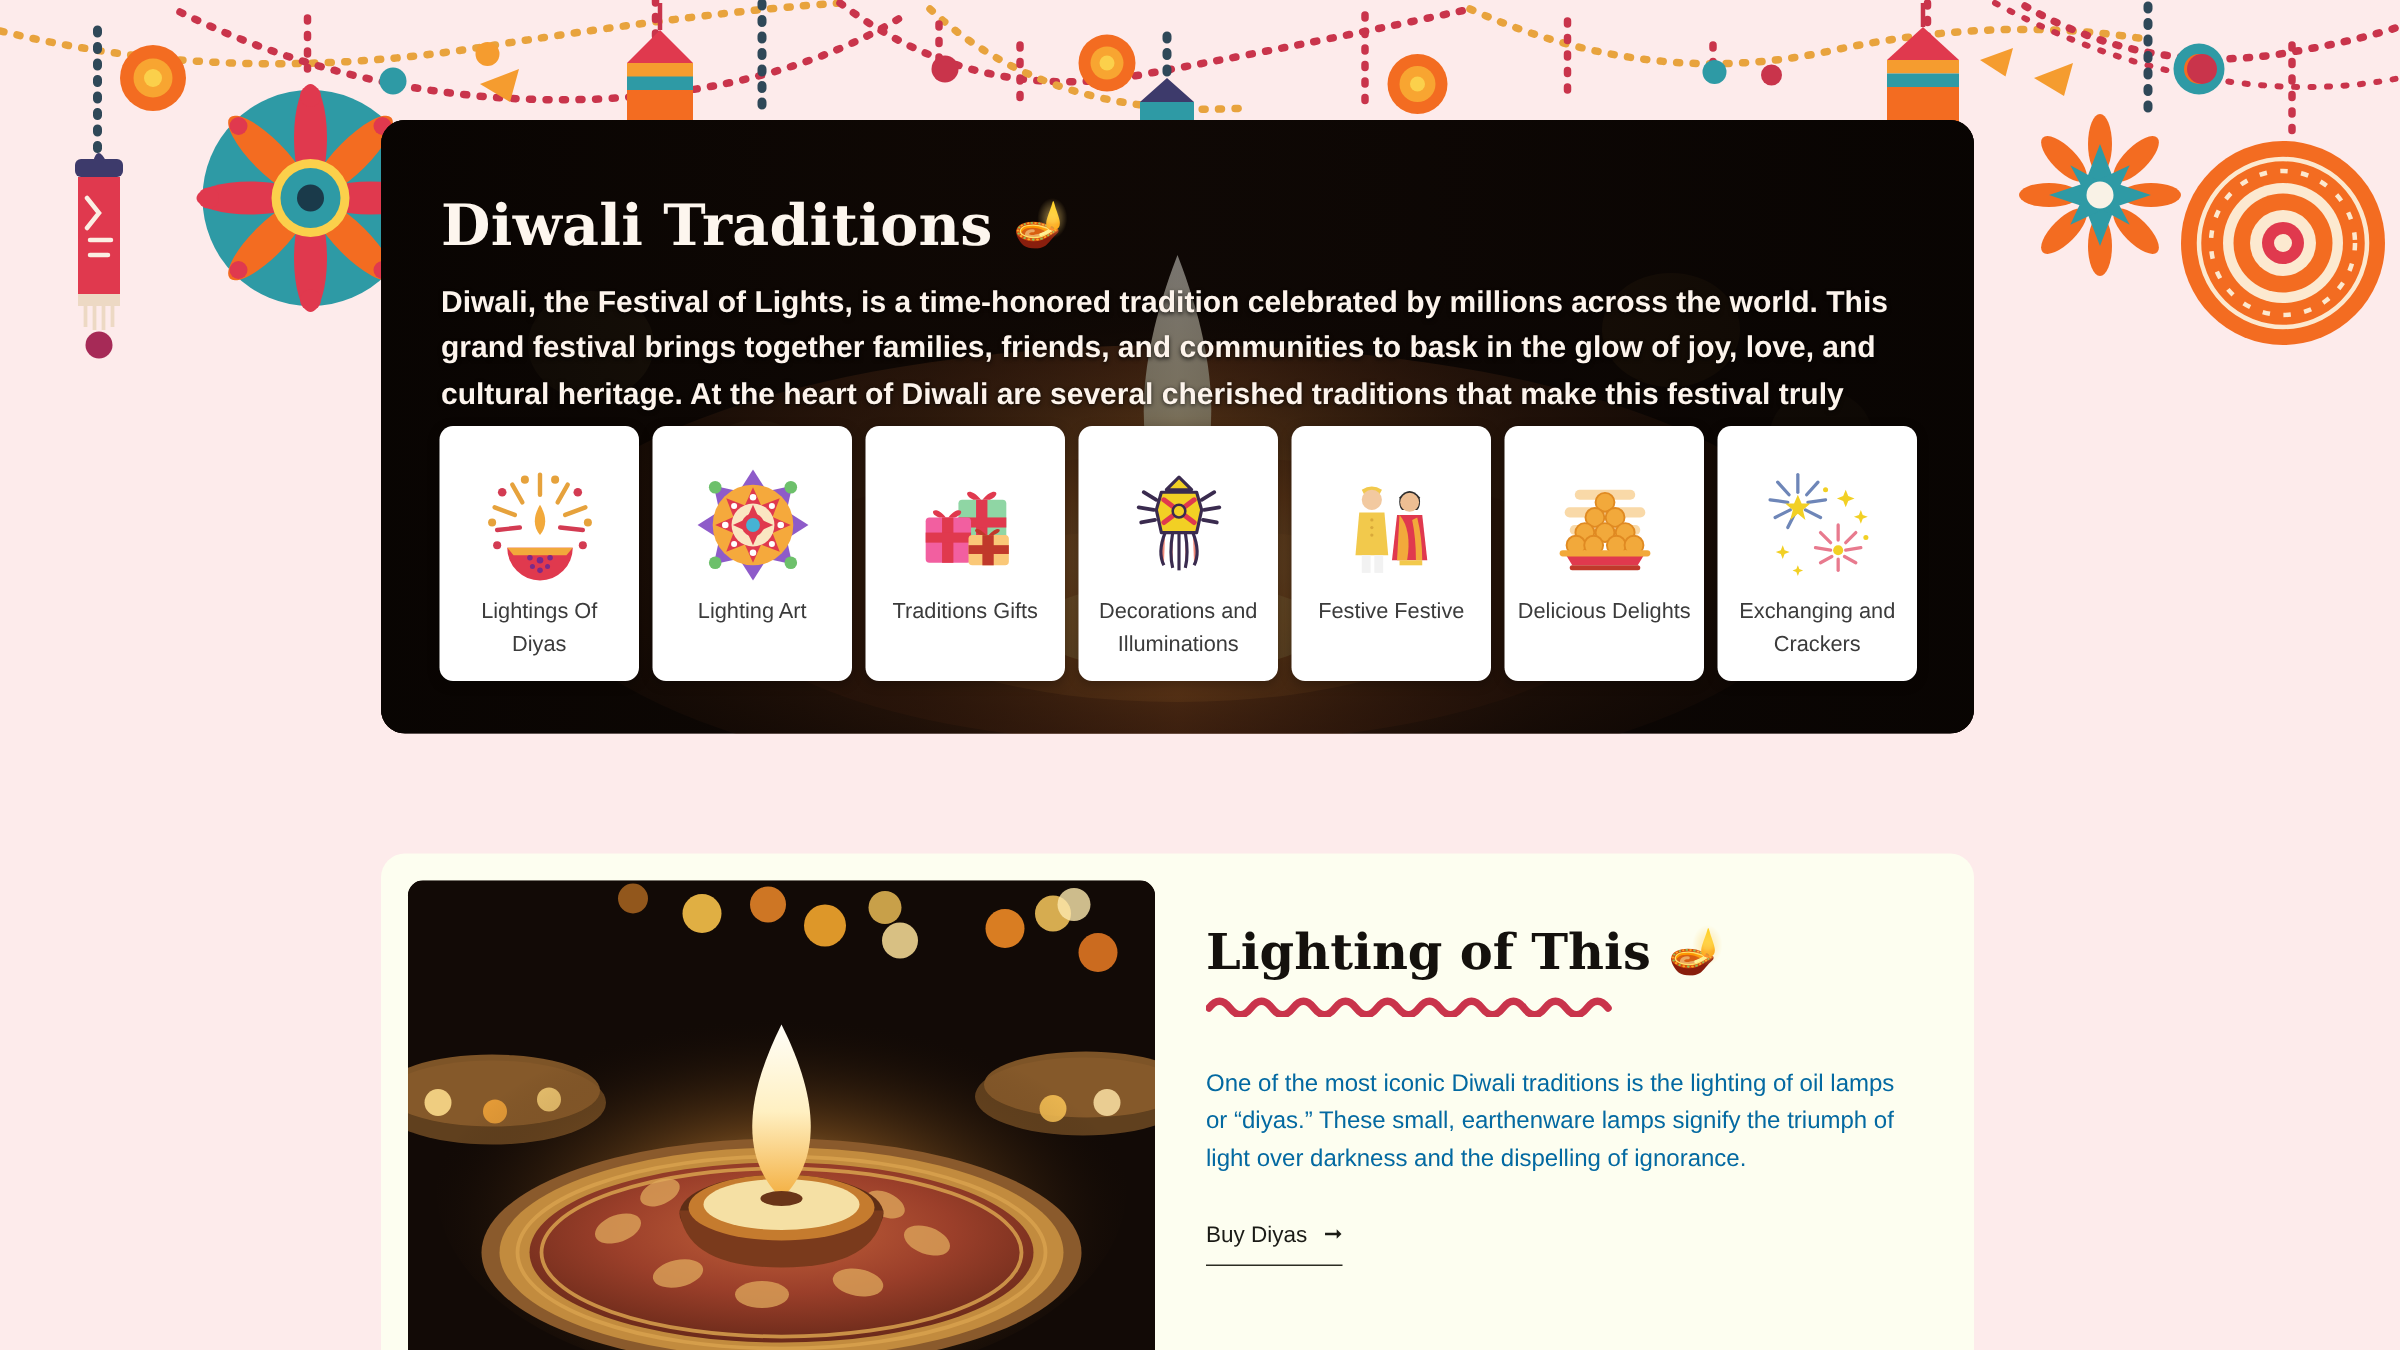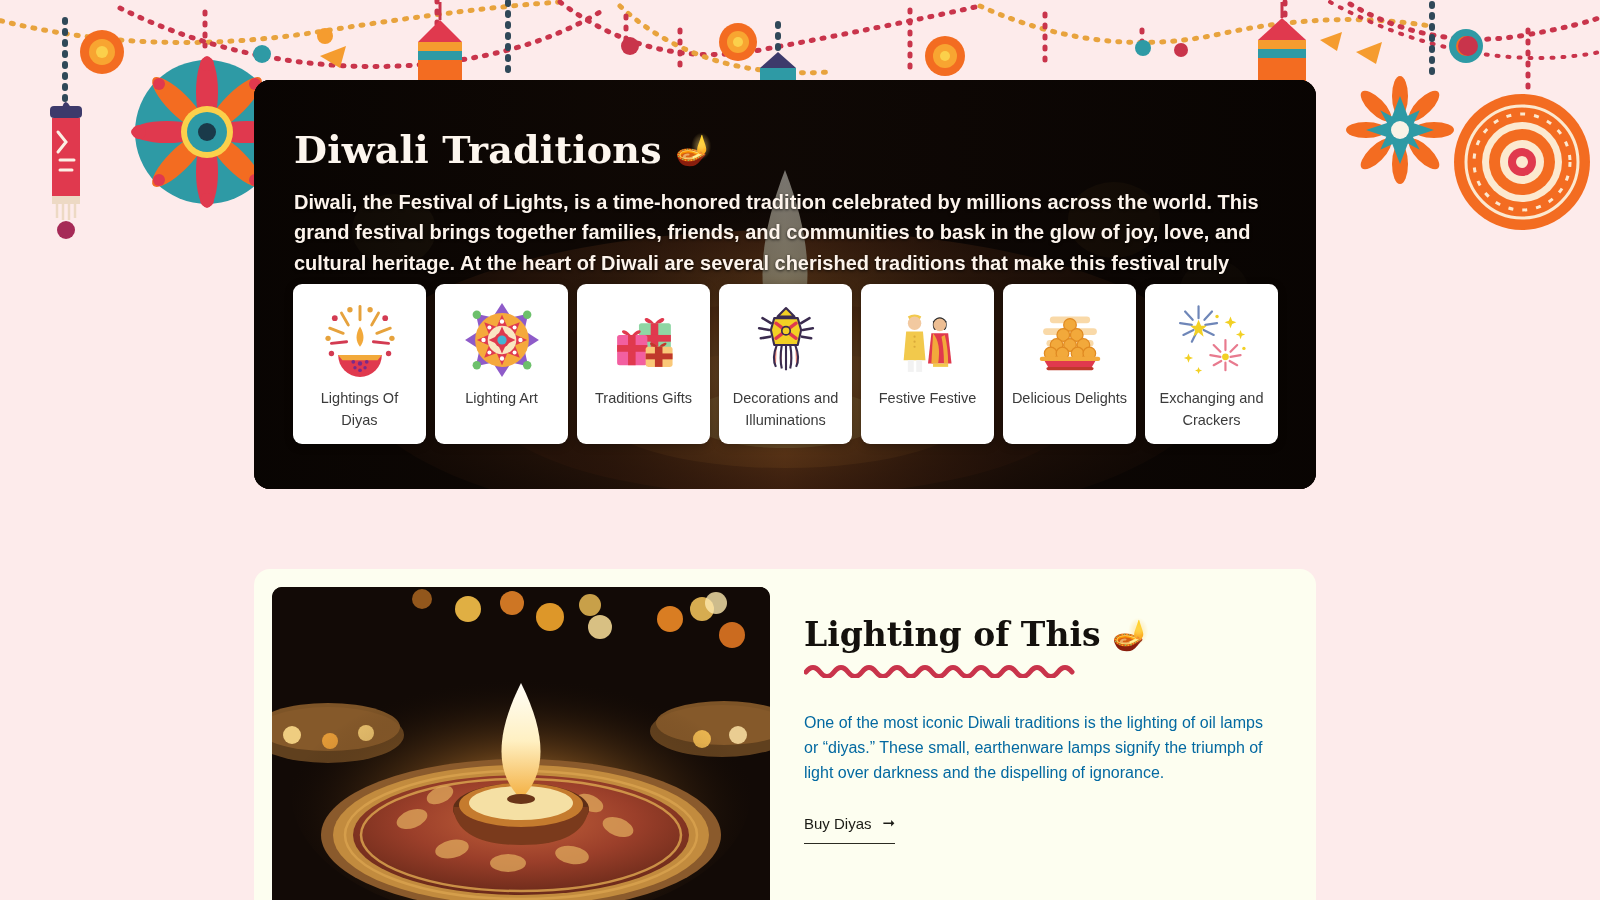--- a/index.html
+++ b/index.html
@@ -55,21 +55,21 @@
 
   
   .cards {
     position: absolute; left: 293px; top: 284px;
     display: flex; gap: 9px;
   }
   .card {
     width: 133px; min-height: 149px;
     background: #ffffff;
     border-radius: 9px;
-    padding: 14px 8px 12px;
+    padding: 24px 8px 12px;
     display: flex; flex-direction: column; align-items: center;
     box-shadow: 0 2px 8px rgba(0,0,0,.28);
   }
   .card-icon { width: 84px; height: 84px; display: block; margin-bottom: 6px; }
   .card-label {
     font-size: 14.5px; color: #3b3b3b; text-align: center;
     line-height: 1.5;
   }
 
   

